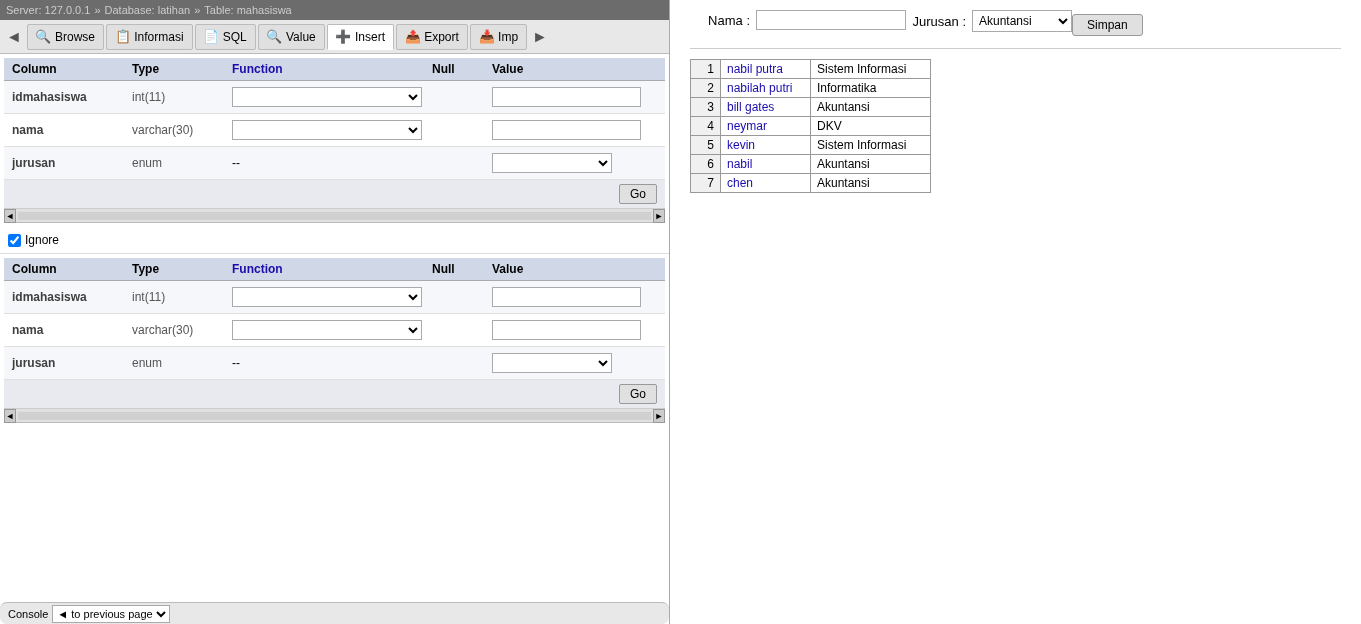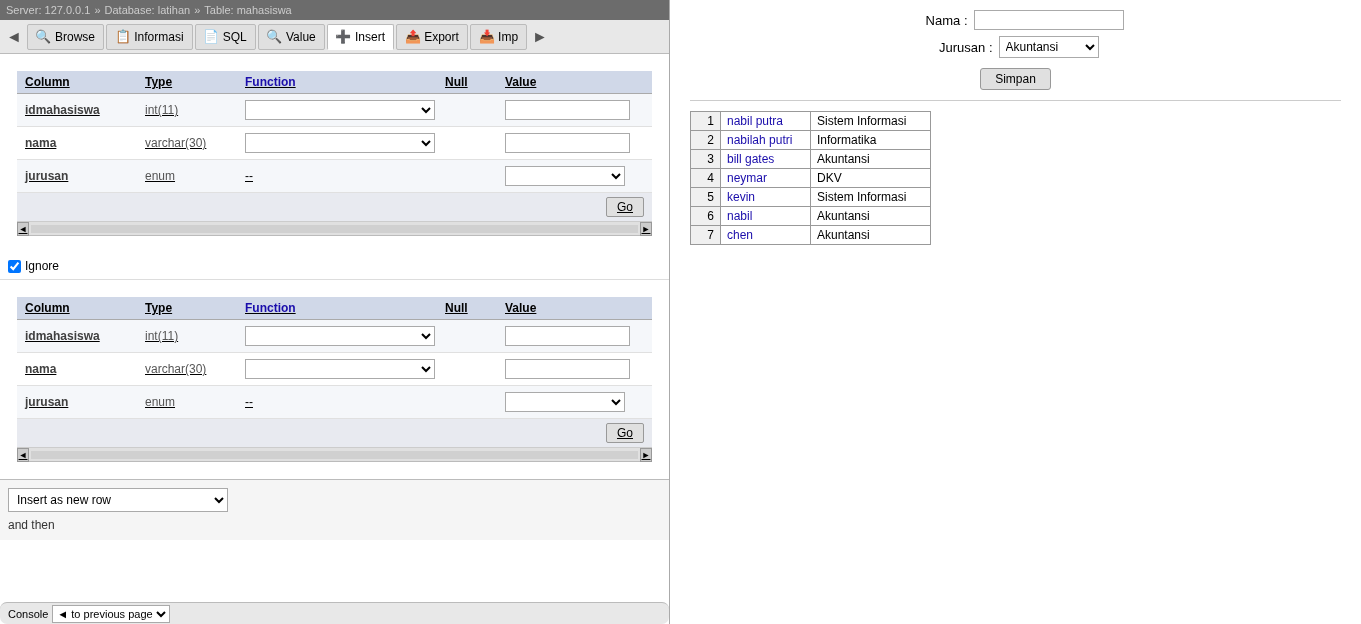--- a/index.html
+++ b/index.html
@@ -66,22 +66,21 @@
     
     .content-area {
       flex: 1;
       overflow-y: auto;
       overflow-x: hidden;
       background: #fff;
     }
 
     
     .insert-form {
-      padding: 17px;
-      text-decoration: underline;
+      padding: 4px;
     }
 
     
     .col-header-row {
       display: grid;
       grid-template-columns: 120px 100px 200px 60px 1fr;
       background: #d0d8e8;
       border-bottom: 1px solid #aaa;
       padding: 4px 8px;
       font-weight: bold;
@@ -219,22 +218,22 @@
     
     #right-panel {
       flex: 1;
       padding: 10px 20px;
       background: #fff;
       overflow-y: auto;
     }
 
     .form-section {
       display: flex;
-      flex-direction: column;
-      align-items: center;
+      flex-direction: row;
+      align-items: flex-start;
       margin-bottom: 10px;
     }
     .form-field-row {
       display: flex;
       align-items: center;
       margin-bottom: 6px;
       gap: 6px;
     }
     .form-field-label {
       font-size: 13px;
@@ -461,30 +460,20 @@
         <button class="go-btn">Go</button>
       </div>
 
       <div class="scroll-row">
         <div class="scroll-left">◄</div>
         <div class="scroll-track"></div>
         <div class="scroll-right">►</div>
       </div>
     </div>
 
-    <div class="bottom-area">
-      <div class="insert-action-row">
-        <select class="insert-select">
-          <option>Insert as new row</option>
-          <option>Insert as new row and edit it</option>
-          <option>Insert and go back to previous page</option>
-        </select>
-      </div>
-      <div class="and-then-label">and then</div>
-    </div>
   </div>
 
   <div class="console-bar">
     <span>Console</span>
     <select>
       <option>◄ to previous page</option>
     </select>
   </div>
 
 </div>

